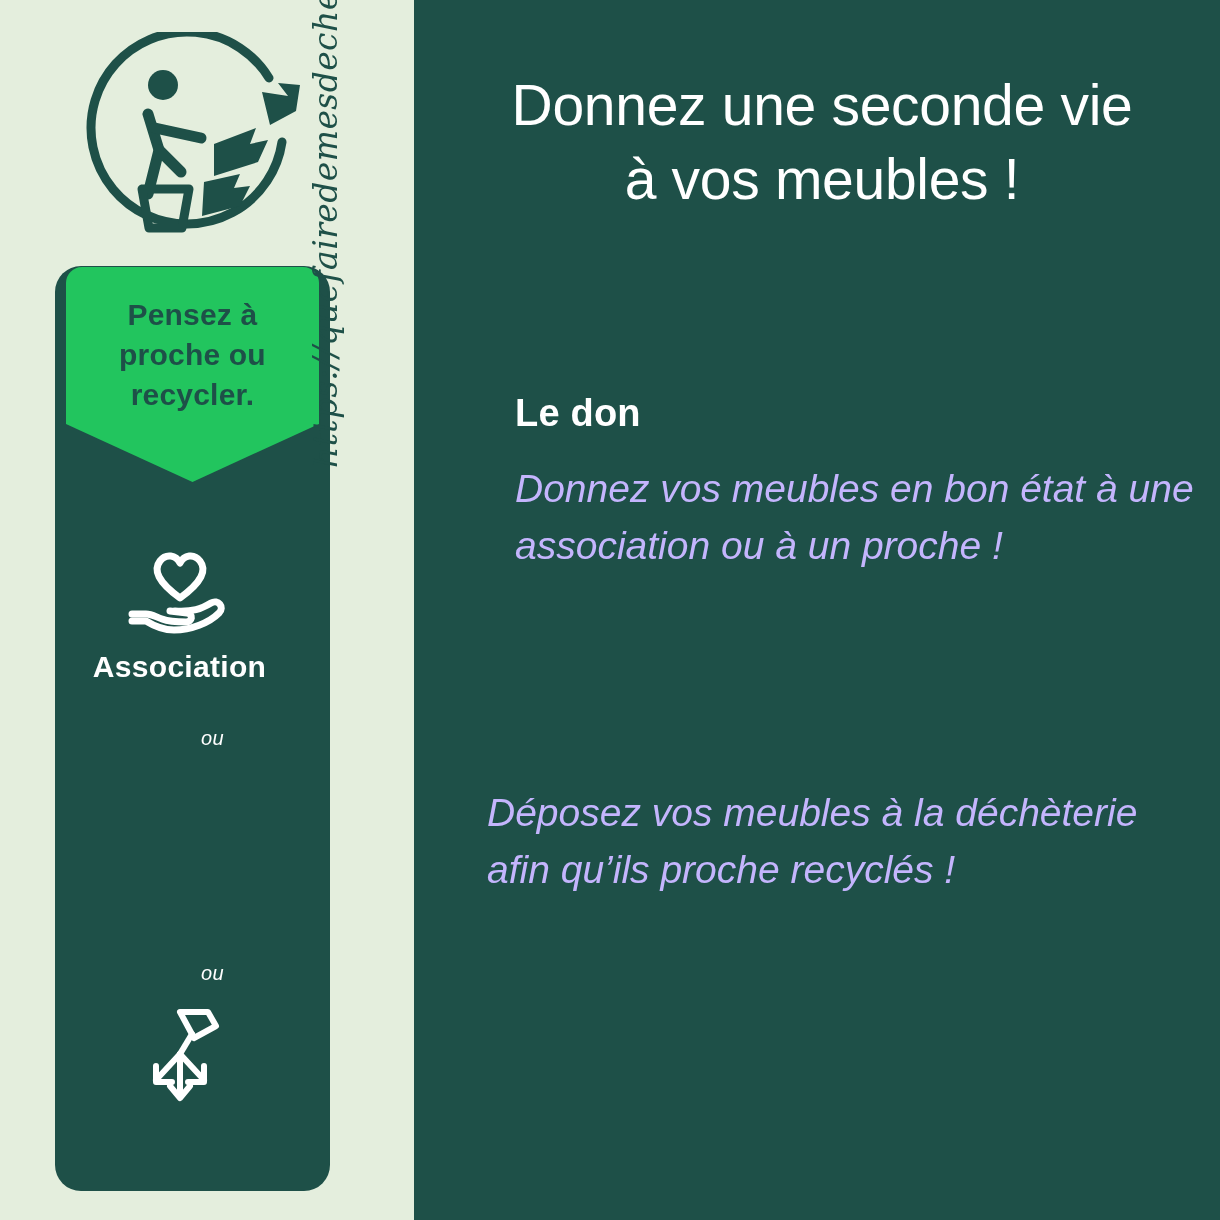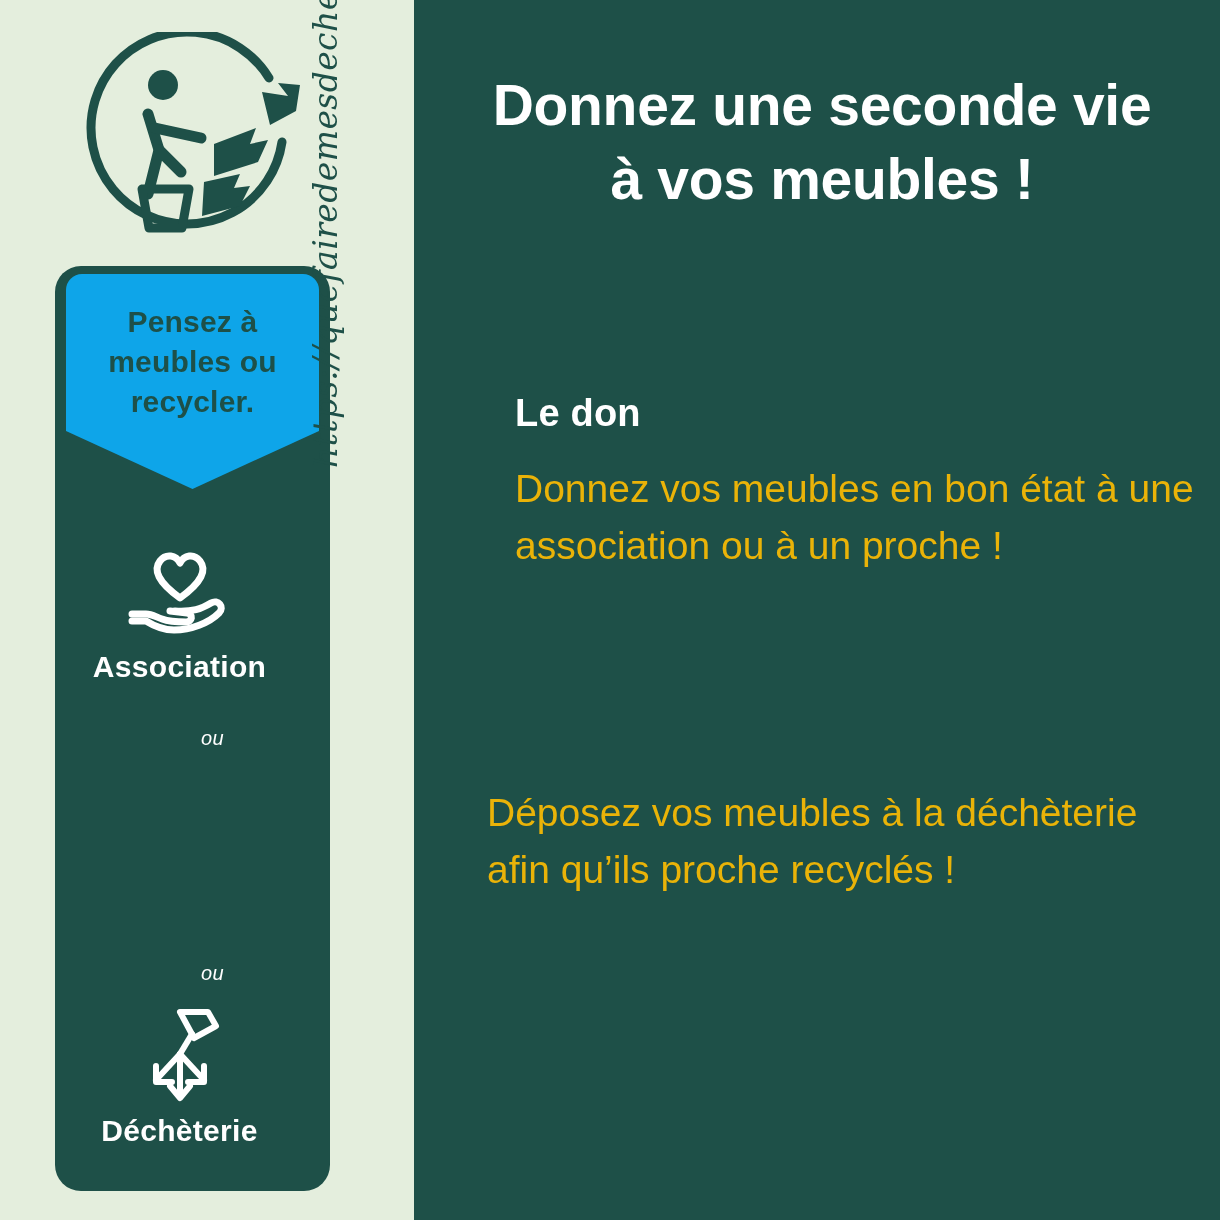--- a/index.html
+++ b/index.html
@@ -50,24 +50,24 @@
     top: 266px;
     width: 275px;
     height: 925px;
     background: #1e5048;
     border-radius: 26px 26px 26px 26px;
   }
   
   .pennant {
     position: absolute;
     left: 66px;
-    top: 274px;
+    top: 267px;
     width: 253px;
     height: 215px;
-    background: #0ea5e9;
+    background: #22c55e;
     border-radius: 16px 16px 0 0;
     clip-path: polygon(0 0, 100% 0, 100% 73%, 50% 100%, 0 73%);
   }
   .pennant-text {
     position: absolute;
     left: 0;
     right: 0;
     top: 28px;
     text-align: center;
     color: #1e5048;
@@ -123,40 +123,41 @@
     text-align: left;
   }
   
   .headline {
     position: absolute;
     left: 444px;
     top: 68px;
     width: 756px;
     color: #ffffff;
     font-size: 57px;
-    font-weight: bold;
+    font-weight: normal;
     line-height: 1.3;
     text-align: center;
     letter-spacing: -0.3px;
   }
   .section {
     position: absolute;
     left: 487px;
     width: 700px;
   }
   .section-title {
     color: #ffffff;
     font-size: 38px;
     font-weight: bold;
     margin: 0 0 26px 0;
     letter-spacing: 0.2px;
   }
   .section-body {
-    color: #eab308;
+    color: #c4b5fd;
     font-size: 39px;
+    font-style: italic;
     line-height: 1.45;
     margin: 0;
     max-width: 690px;
   }
   #sec-don { top: 392px; margin-left: 28px; }
   #sec-recyclage { top: 785px; }
 </style>
 </head>
 <body>
 
@@ -188,21 +189,21 @@
         <path d="M118 150 l36 -8 -6 14 16 -2 -10 20 -38 10 z"></path>
       </g>
     </svg>
   </div>
 
   <div class="ribbon"></div>
 
   <div class="pennant">
     <div class="pennant-text">
       <span>Pensez à</span><br>
-      <span>meubles ou</span><br>
+      <span>proche ou</span><br>
       <span>recycler.</span>
     </div>
   </div>
 
   <div class="ribbon-item" style="top:540px;">
     <svg class="item-icon" viewBox="0 0 120 104" width="120" height="104" aria-hidden="true">
       <path d="M60 58 C38 42 33 30 40 21 c6 -8 16 -6 20 2 c4 -8 14 -10 20 -2 c7 9 2 21 -20 37 z" fill="none" stroke="#ffffff" stroke-width="7" stroke-linejoin="round"></path>
       <path d="M12 74 h14 c6 0 10 3 16 5 c8 3 16 3 24 3 c6 0 8 -8 1 -9 l-17 -2" fill="none" stroke="#ffffff" stroke-width="7" stroke-linecap="round" stroke-linejoin="round"></path>
       <path d="M55 71 c18 1 26 -2 36 -8 c7 -4 14 4 8 10 c-10 10 -28 17 -45 17 c-12 0 -20 -4 -28 -9 h-14" fill="none" stroke="#ffffff" stroke-width="7" stroke-linecap="round" stroke-linejoin="round"></path>
     </svg>
@@ -217,21 +218,20 @@
   <div class="ribbon-item" style="top:1004px;">
     <svg class="item-icon" viewBox="0 0 120 104" width="120" height="104" aria-hidden="true">
       <g fill="none" stroke="#ffffff" stroke-width="6" stroke-linejoin="round" stroke-linecap="round">
         <path d="M60 8 L88 8 L96 22 L74 34 Z"></path>
         <path d="M72 30 L60 50"></path>
         <path d="M60 50 L36 76 M36 62 L36 78 L52 78"></path>
         <path d="M60 50 L84 76 M84 62 L84 78 L68 78"></path>
         <path d="M60 50 L60 92 M50 82 L60 94 L70 82"></path>
       </g>
     </svg>
-    <span class="item-label">Déchèterie</span>
   </div>
 
   <div class="vertical-url">https://quefairedemesdechets.fr</div>
 
   <div class="headline">
     <span>Donnez une seconde vie</span><br>
     <span>à vos meubles !</span>
   </div>
 
   <div class="section" id="sec-don">

